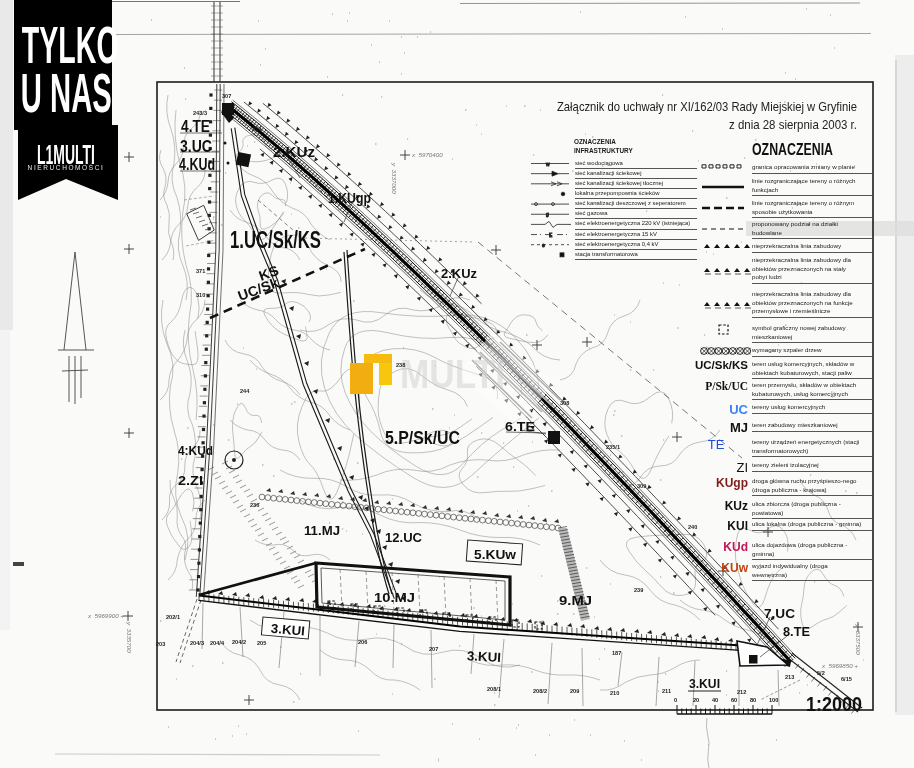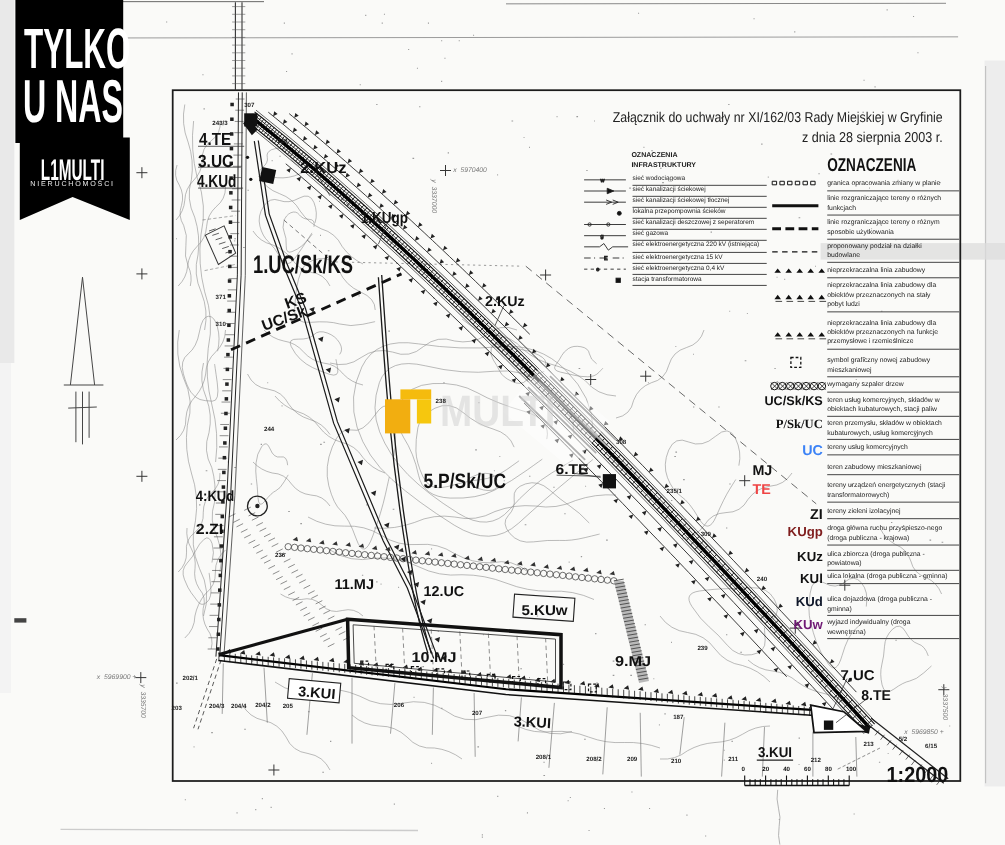--- a/index.html
+++ b/index.html
@@ -506,49 +506,49 @@
     <div style="width:110px;">teren usług komercyjnych, składów w obiektach kubaturowych, stacji paliw</div>
   </div>
 <div style="position:absolute;left:684px;top:380px;width:64px;text-align:right;font-size:11.5px;font-weight:700;color:#111;font-family:Liberation Serif, serif;">P/Sk/UC</div>
 <div style="position:absolute;left:752px;top:381px;width:120px;font-size:6.2px;line-height:8.6px;color:#1a1a1a;border-bottom:0.6px solid #555;padding-bottom:1px;">
     <div style="width:110px;">teren przemysłu, składów w obiektach kubaturowych, usług komercyjnych</div>
   </div>
 <div style="position:absolute;left:684px;top:402px;width:64px;text-align:right;font-size:13px;font-weight:700;color:#3b82f6;">UC</div>
 <div style="position:absolute;left:752px;top:403px;width:120px;font-size:6.2px;line-height:8.6px;color:#1a1a1a;border-bottom:0.6px solid #555;padding-bottom:1px;">
     <div style="width:110px;">tereny usług komercyjnych</div>
   </div>
-<div style="position:absolute;left:684px;top:420px;width:64px;text-align:left;font-size:13px;font-weight:700;color:#111;">MJ</div>
+<div style="position:absolute;left:684px;top:420px;width:64px;text-align:right;font-size:13px;font-weight:700;color:#111;">MJ</div>
 <div style="position:absolute;left:752px;top:421px;width:120px;font-size:6.2px;line-height:8.6px;color:#1a1a1a;border-bottom:0.6px solid #555;padding-bottom:1px;">
     <div style="width:110px;">teren zabudowy mieszkaniowej</div>
   </div>
-<div style="position:absolute;left:684px;top:437px;width:64px;text-align:left;font-size:13px;font-weight:700;color:#ef4444;">TE</div>
+<div style="position:absolute;left:684px;top:437px;width:64px;text-align:center;font-size:13px;font-weight:400;color:#1d4ed8;">TE</div>
 <div style="position:absolute;left:752px;top:438px;width:120px;font-size:6.2px;line-height:8.6px;color:#1a1a1a;border-bottom:0.6px solid #555;padding-bottom:1px;">
     <div style="width:110px;">tereny urządzeń energetycznych (stacji transformatorowych)</div>
   </div>
-<div style="position:absolute;left:684px;top:460px;width:64px;text-align:right;font-size:13px;font-weight:700;color:#111;">ZI</div>
+<div style="position:absolute;left:684px;top:460px;width:64px;text-align:right;font-size:13px;font-weight:400;color:#111;">ZI</div>
 <div style="position:absolute;left:752px;top:461px;width:120px;font-size:6.2px;line-height:8.6px;color:#1a1a1a;border-bottom:0.6px solid #555;padding-bottom:1px;">
     <div style="width:110px;">tereny zieleni izolacyjnej</div>
   </div>
 <div style="position:absolute;left:684px;top:476px;width:64px;text-align:right;font-size:12px;font-weight:700;color:#7f1d1d;">KUgp</div>
 <div style="position:absolute;left:752px;top:477px;width:120px;font-size:6.2px;line-height:8.6px;color:#1a1a1a;border-bottom:0.6px solid #555;padding-bottom:1px;">
     <div style="width:110px;">droga główna ruchu przyśpieszo-nego (droga publiczna - krajowa)</div>
   </div>
 <div style="position:absolute;left:684px;top:499px;width:64px;text-align:right;font-size:12px;font-weight:700;color:#111;">KUz</div>
 <div style="position:absolute;left:752px;top:500px;width:120px;font-size:6.2px;line-height:8.6px;color:#1a1a1a;border-bottom:0.6px solid #555;padding-bottom:1px;">
     <div style="width:110px;">ulica zbiorcza (droga publiczna - powiatowa)</div>
   </div>
 <div style="position:absolute;left:684px;top:519px;width:64px;text-align:right;font-size:12px;font-weight:700;color:#111;">KUl</div>
 <div style="position:absolute;left:752px;top:520px;width:120px;font-size:6.2px;line-height:8.6px;color:#1a1a1a;border-bottom:0.6px solid #555;padding-bottom:1px;">
     <div style="width:110px;">ulica lokalna (droga publiczna - gminna)</div>
   </div>
-<div style="position:absolute;left:684px;top:540px;width:64px;text-align:right;font-size:12px;font-weight:700;color:#0f172a;">KUd</div>
+<div style="position:absolute;left:684px;top:540px;width:64px;text-align:right;font-size:12px;font-weight:700;color:#be185d;">KUd</div>
 <div style="position:absolute;left:752px;top:541px;width:120px;font-size:6.2px;line-height:8.6px;color:#1a1a1a;border-bottom:0.6px solid #555;padding-bottom:1px;">
     <div style="width:110px;">ulica dojazdowa (droga publiczna - gminna)</div>
   </div>
-<div style="position:absolute;left:684px;top:561px;width:64px;text-align:right;font-size:12px;font-weight:700;color:#701a75;">KUw</div>
+<div style="position:absolute;left:684px;top:561px;width:64px;text-align:right;font-size:12px;font-weight:700;color:#c2410c;">KUw</div>
 <div style="position:absolute;left:752px;top:562px;width:120px;font-size:6.2px;line-height:8.6px;color:#1a1a1a;border-bottom:0.6px solid #555;padding-bottom:1px;">
     <div style="width:110px;">wyjazd indywidualny (droga wewnętrzna)</div>
   </div>
 <div style="position:absolute;left:14px;top:0;width:98px;height:130px;background:#000;"></div>
 <svg style="position:absolute;left:0;top:0;" width="130" height="210">
     <path d="M18,125 L118,125 L118,200 L66,179 L18,200 Z" fill="#000"></path>
   </svg>
 <div style="position:absolute;left:14px;top:16px;width:98px;text-align:center;color:#fff;font-size:34px;font-weight:700;transform:scale(0.84,1.52);transform-origin:50% 0;">TYLKO</div>
 <div style="position:absolute;left:14px;top:62px;width:98px;text-align:center;color:#fff;font-size:34px;font-weight:700;transform:scale(0.86,1.62);transform-origin:50% 0;">U&nbsp;NAS</div>
 <div style="position:absolute;left:16px;top:140px;width:100px;text-align:center;color:#fff;font-size:17px;font-weight:700;letter-spacing:0px;transform:scale(0.82,1.6);transform-origin:50% 0;">L1MULTI</div>

